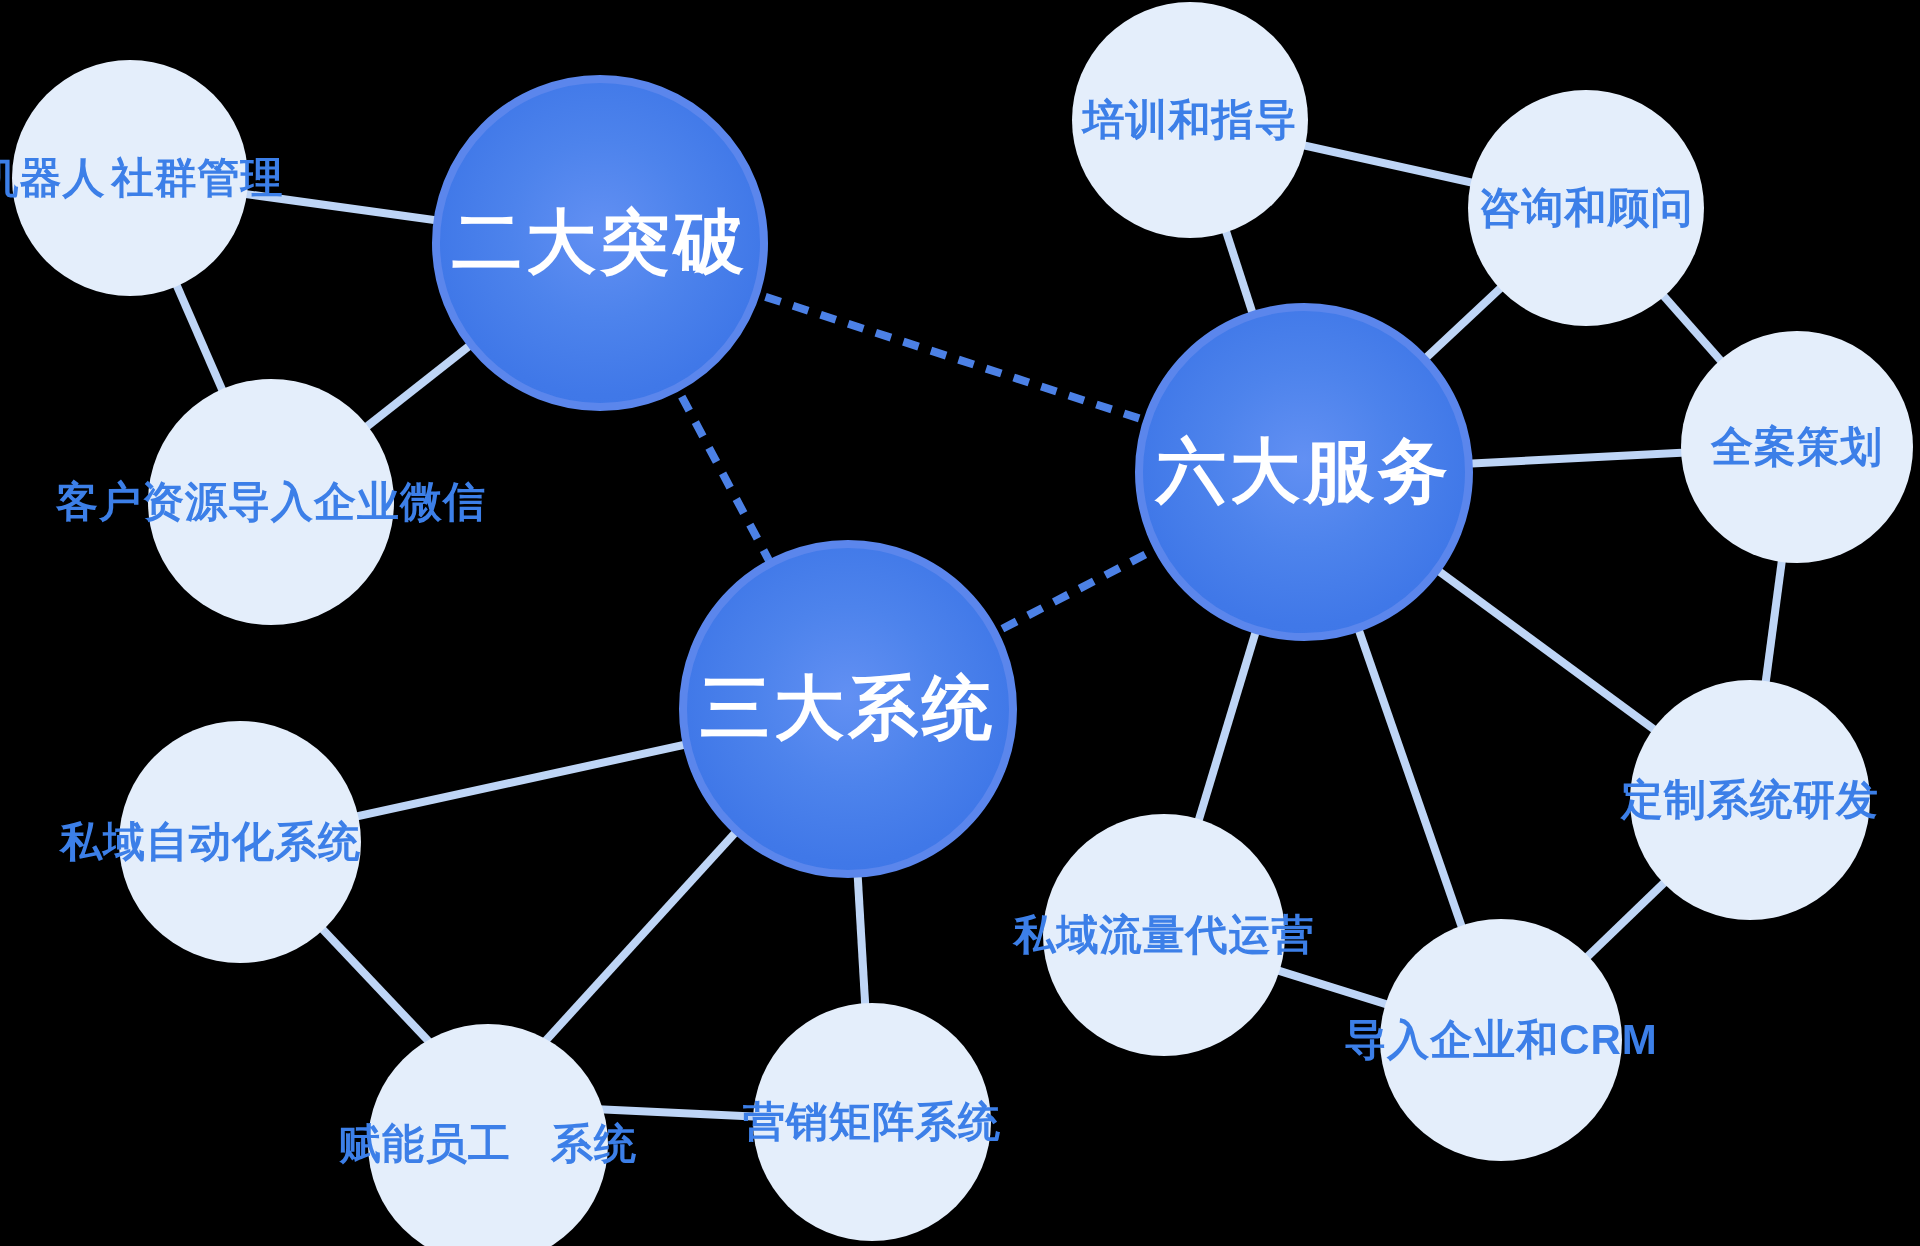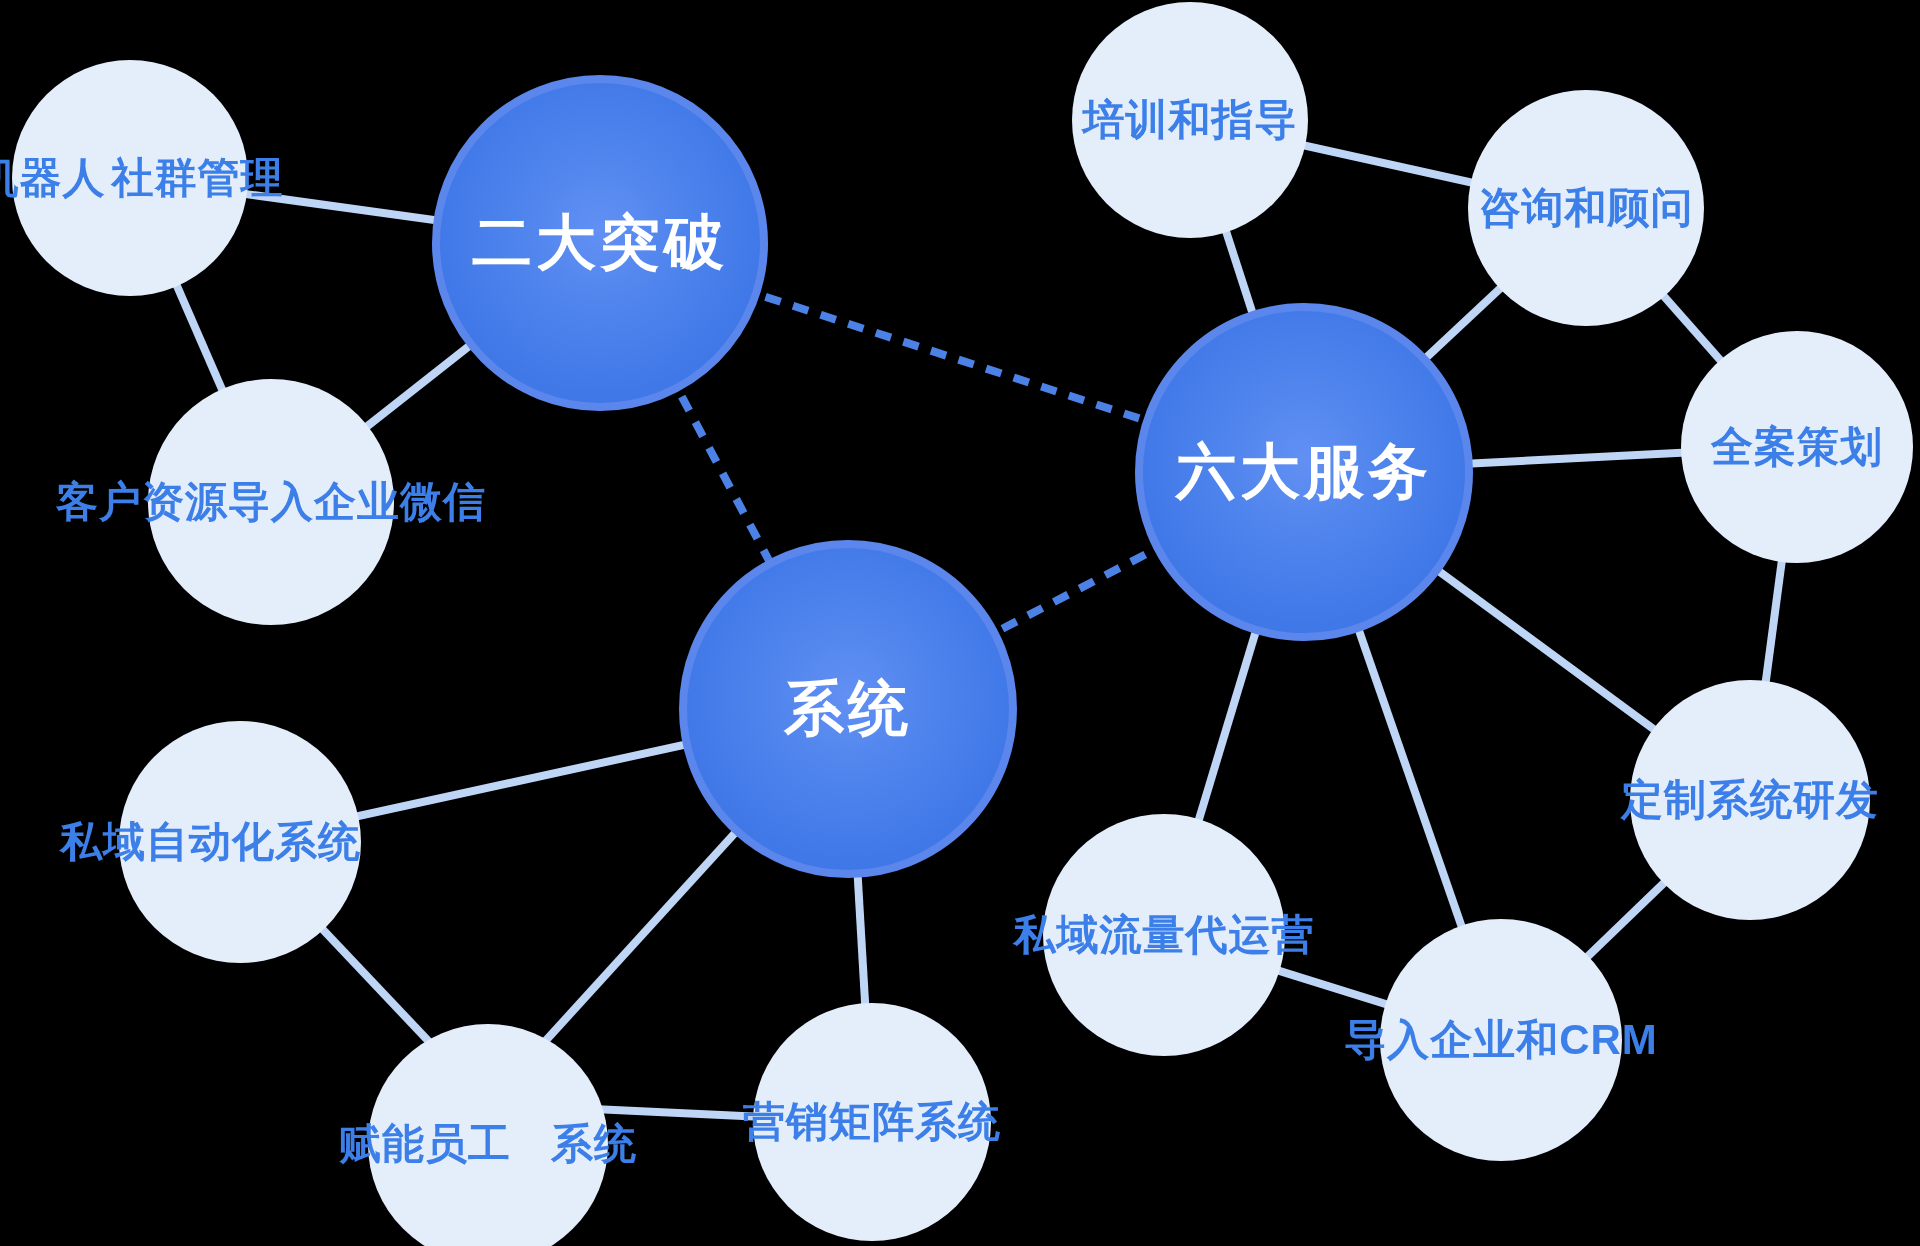--- a/index.html
+++ b/index.html
@@ -42,21 +42,21 @@
     font-size: 42px;
     font-weight: 700;
     line-height: 1.38;
     letter-spacing: 1px;
   }
   .node.hub {
     background: radial-gradient(circle at 50% 46%,
       #6290f3 0%, #4d83ec 38%, #4078e8 70%, #3c75e5 100%);
     border: 8px solid var(--hub-ring, #5b86ec);
     color: var(--hub-text, #ffffff);
-    font-size: 60px;
+    font-size: 70px;
     font-weight: 600;
     line-height: 1.36;
     letter-spacing: 4px;
   }
   .label-line { white-space: nowrap; }
 </style>
 </head>
 <body>
 
 <div class="stage" style="--bg: #000000; --hub-ring: #5b86ec; --hub-text: #ffffff; --sat-fill: #e4eefb; --sat-text: #3c7fe8; --edge-solid: #bed5f6; --edge-dashed: #4c81e6;">
@@ -129,20 +129,21 @@
       </div>
       <div class="node satellite" style="left: 872px; top: 1122px; width: 238px; height: 238px;">
         <div class="label-line">营销矩阵</div>
         <div class="label-line">系统</div>
       </div>
       <div class="node hub" style="left: 600px; top: 243px; width: 336px; height: 336px;">
         <div class="label-line">二大</div>
         <div class="label-line">突破</div>
       </div>
       <div class="node hub" style="left: 848px; top: 709px; width: 338px; height: 338px;">
+        <div class="label-line">三大</div>
         <div class="label-line">系统</div>
       </div>
       <div class="node hub" style="left: 1304px; top: 472px; width: 338px; height: 338px;">
         <div class="label-line">六大</div>
         <div class="label-line">服务</div>
       </div>
     </div>
 </div>
 
 </body></html>

